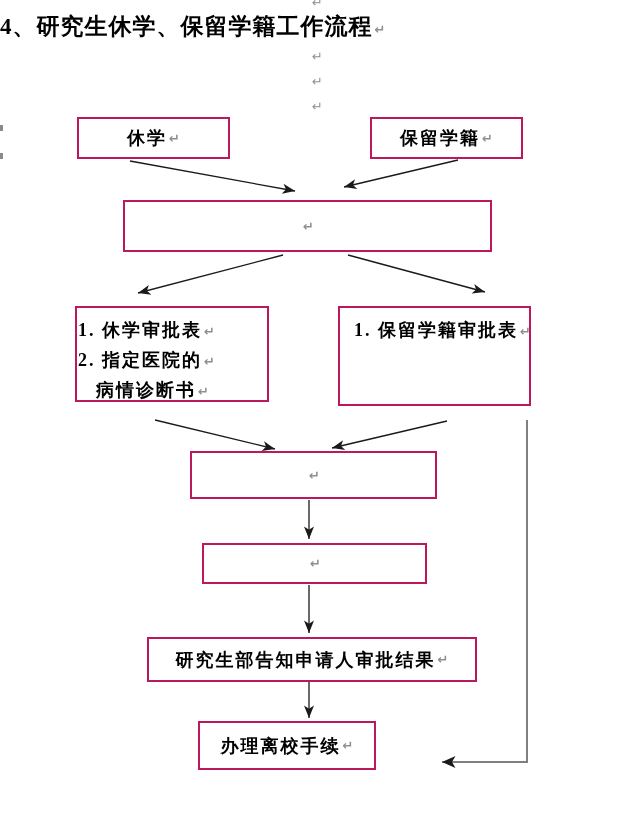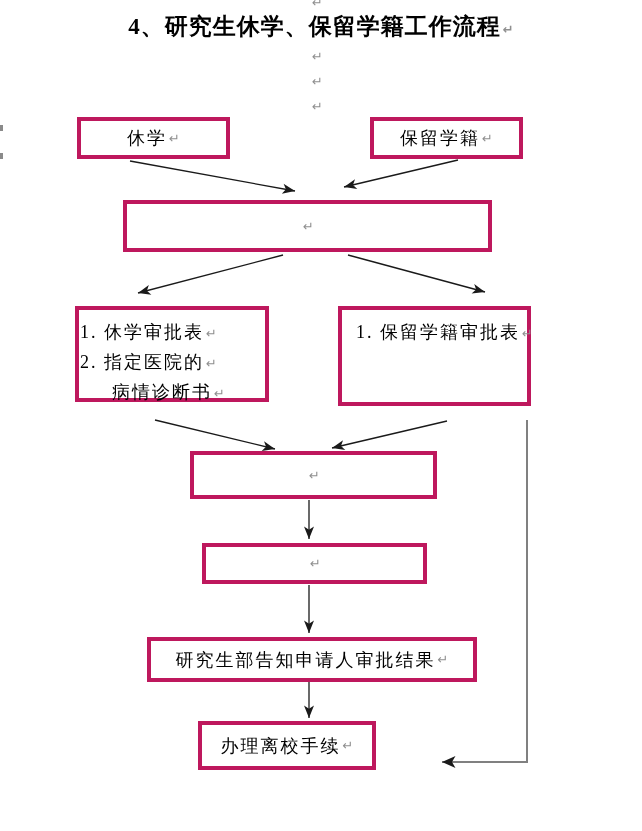--- a/index.html
+++ b/index.html
@@ -3,33 +3,33 @@
 <meta charset="utf-8">
 <style>
   html,body{margin:0;padding:0;background:#ffffff;}
   .page{
     position:relative;width:642px;height:831px;background:#ffffff;
     font-family:"Liberation Serif","DejaVu Serif",serif;color:#000;
     overflow:hidden;
   }
   .arrows{position:absolute;left:0;top:0;z-index:1;}
   .doc-title{
-    position:absolute;top:11px;left:0;width:642px;text-align:center;
+    position:absolute;top:11px;left:0;width:642px;
     font-size:23px;font-weight:bold;letter-spacing:1px;z-index:2;
   }
   .node{
-    position:absolute;border:4px solid #be185d;background:#fff;
-    box-sizing:border-box;font-size:18px;letter-spacing:2px;z-index:2;
+    position:absolute;border:2px solid #be185d;background:#fff;
+    box-sizing:border-box;font-size:18px;letter-spacing:2px;z-index:2;font-weight:bold;
   }
   .center{display:flex;align-items:center;justify-content:center;}
   .list{padding-top:8px;line-height:29px;}
   .list .line{white-space:nowrap;}
   .list-left{padding-left:1px;}
   .list-right{padding-left:14px;}
-  .indent{margin-left:32px;}
+  .indent{margin-left:18px;}
   .pmark{
     color:#8f8f8f;font-size:13px;letter-spacing:0;
     font-family:"DejaVu Sans",sans-serif;margin-left:2px;vertical-align:baseline;
   }
   .pcol{
     position:absolute;left:312px;color:#8f8f8f;font-size:13px;
     font-family:"DejaVu Sans",sans-serif;z-index:1;
   }
   .edge-dash{position:absolute;left:0;width:3px;height:6px;background:#8a8a8a;z-index:1;}
 </style>

